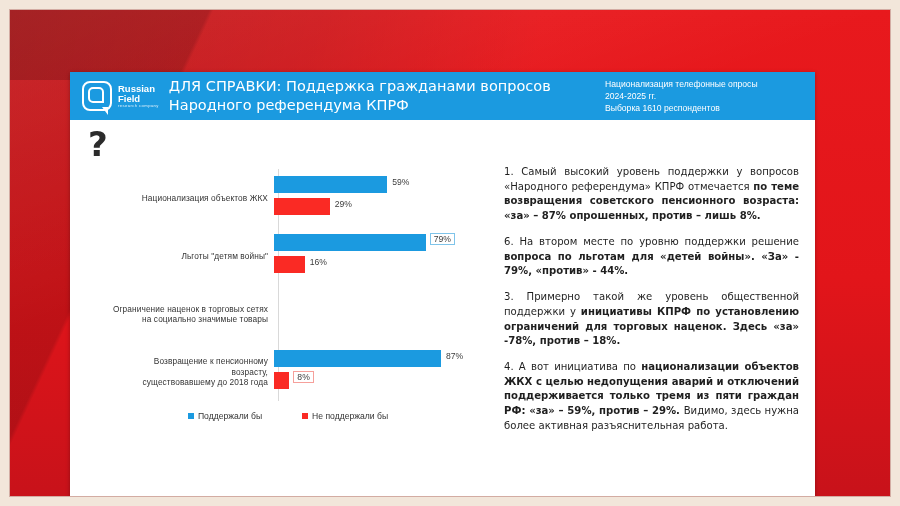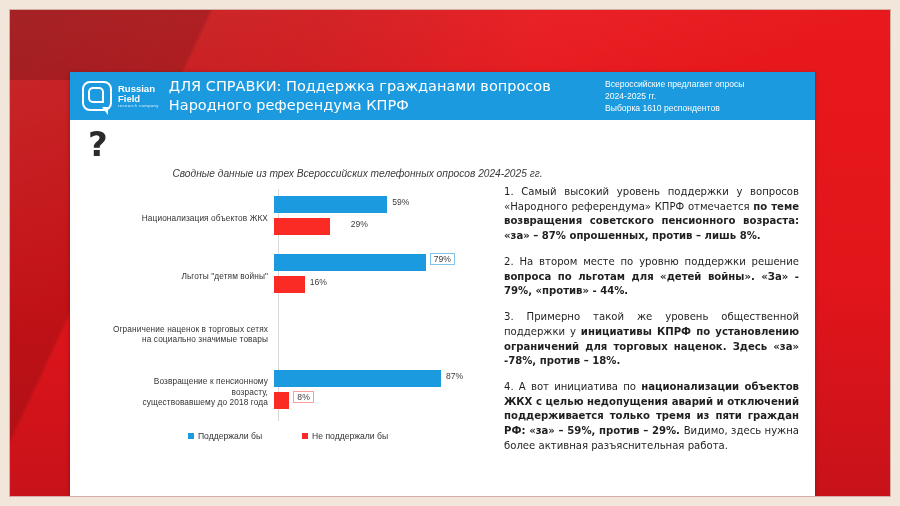--- a/index.html
+++ b/index.html
@@ -152,45 +152,44 @@
         <div class="logo">
           <div class="logo-mark"></div>
           <div class="logo-txt">
             <div class="l1">Russian</div>
             <div class="l2">Field</div>
             <div class="l3">research company</div>
           </div>
         </div>
         <div class="hdr-title">ДЛЯ СПРАВКИ: Поддержка гражданами вопросов Народного референдума КПРФ</div>
         <div class="hdr-meta">
-          <div>Всероссийские предлагает опросы</div>
+          <div>Национализация телефонные опросы</div>
           <div>2024-2025 гг.</div>
           <div>Выборка 1610 респондентов</div>
         </div>
       </div>
 
       <div class="qrow">
         <div class="qmark">?</div>
       </div>
 
-      <div class="subnote">Сводные данные из трех Всероссийских телефонных опросов 2024-2025 гг.</div>
 
       <div class="body">
 
         <div class="chartwrap">
           <div class="chart">
             <div class="axis"></div>
             <div id="groups">
                 <div class="grp">
                   <div class="glabel">Национализация объектов ЖКХ</div>
                   <div class="bars">
                     <div class="bar blue" style="width: 113.28px; background: rgb(27, 154, 224);"></div>
                     <div class="vlabel b" style="left: 117.28px;">59%</div>
                     <div class="bar red" style="width: 55.68px; background: rgb(250, 42, 36);"></div>
-                    <div class="vlabel r" style="left: 59.68px; margin-left: 16px;">29%</div>
+                    <div class="vlabel r" style="left: 59.68px;">29%</div>
                   </div>
                 </div>
                 <div class="grp">
                   <div class="glabel">Льготы "детям войны"</div>
                   <div class="bars">
                     <div class="bar blue" style="width: 151.68px; background: rgb(27, 154, 224);"></div>
                     <div class="vlabel b boxed-blue" style="left: 155.68px;">79%</div>
                     <div class="bar red" style="width: 30.72px; background: rgb(250, 42, 36);"></div>
                     <div class="vlabel r" style="left: 34.72px;">16%</div>
                   </div>
@@ -217,21 +216,21 @@
               <div class="lgi">
                 <span class="swatch red" style="background: rgb(250, 42, 36);"></span>
                 <span>Не поддержали бы</span>
               </div>
             </div>
         </div>
 
         <div class="textwrap">
           <div id="paras">
               <div class="para"><span>1. Самый высокий уровень поддержки у вопросов «Народного референдума» КПРФ отмечается </span><b>по теме возвращения советского пенсионного возраста: «за» – 87% опрошенных, против – лишь 8%.</b></div>
-              <div class="para"><span>2. На втором месте по уровню поддержки решение </span><b>вопроса по льготам для «детей войны». «За» - 79%, «против» - 44%.</b></div>
+              <div class="para"><span>6. На втором месте по уровню поддержки решение </span><b>вопроса по льготам для «детей войны». «За» - 79%, «против» - 44%.</b></div>
               <div class="para"><span>3. Примерно такой же уровень общественной поддержки у </span><b>инициативы КПРФ по установлению ограничений для торговых наценок. Здесь «за» -78%, против – 18%.</b></div>
               <div class="para"><span>4. А вот инициатива по </span><b>национализации объектов ЖКХ с целью недопущения аварий и отключений поддерживается только тремя из пяти граждан РФ: «за» – 59%, против – 29%. </b><span>Видимо, здесь нужна более активная разъяснительная работа.</span></div>
             </div>
         </div>
 
       </div>
 
       <div class="pagenum">14</div>
     </div>
   </div>

